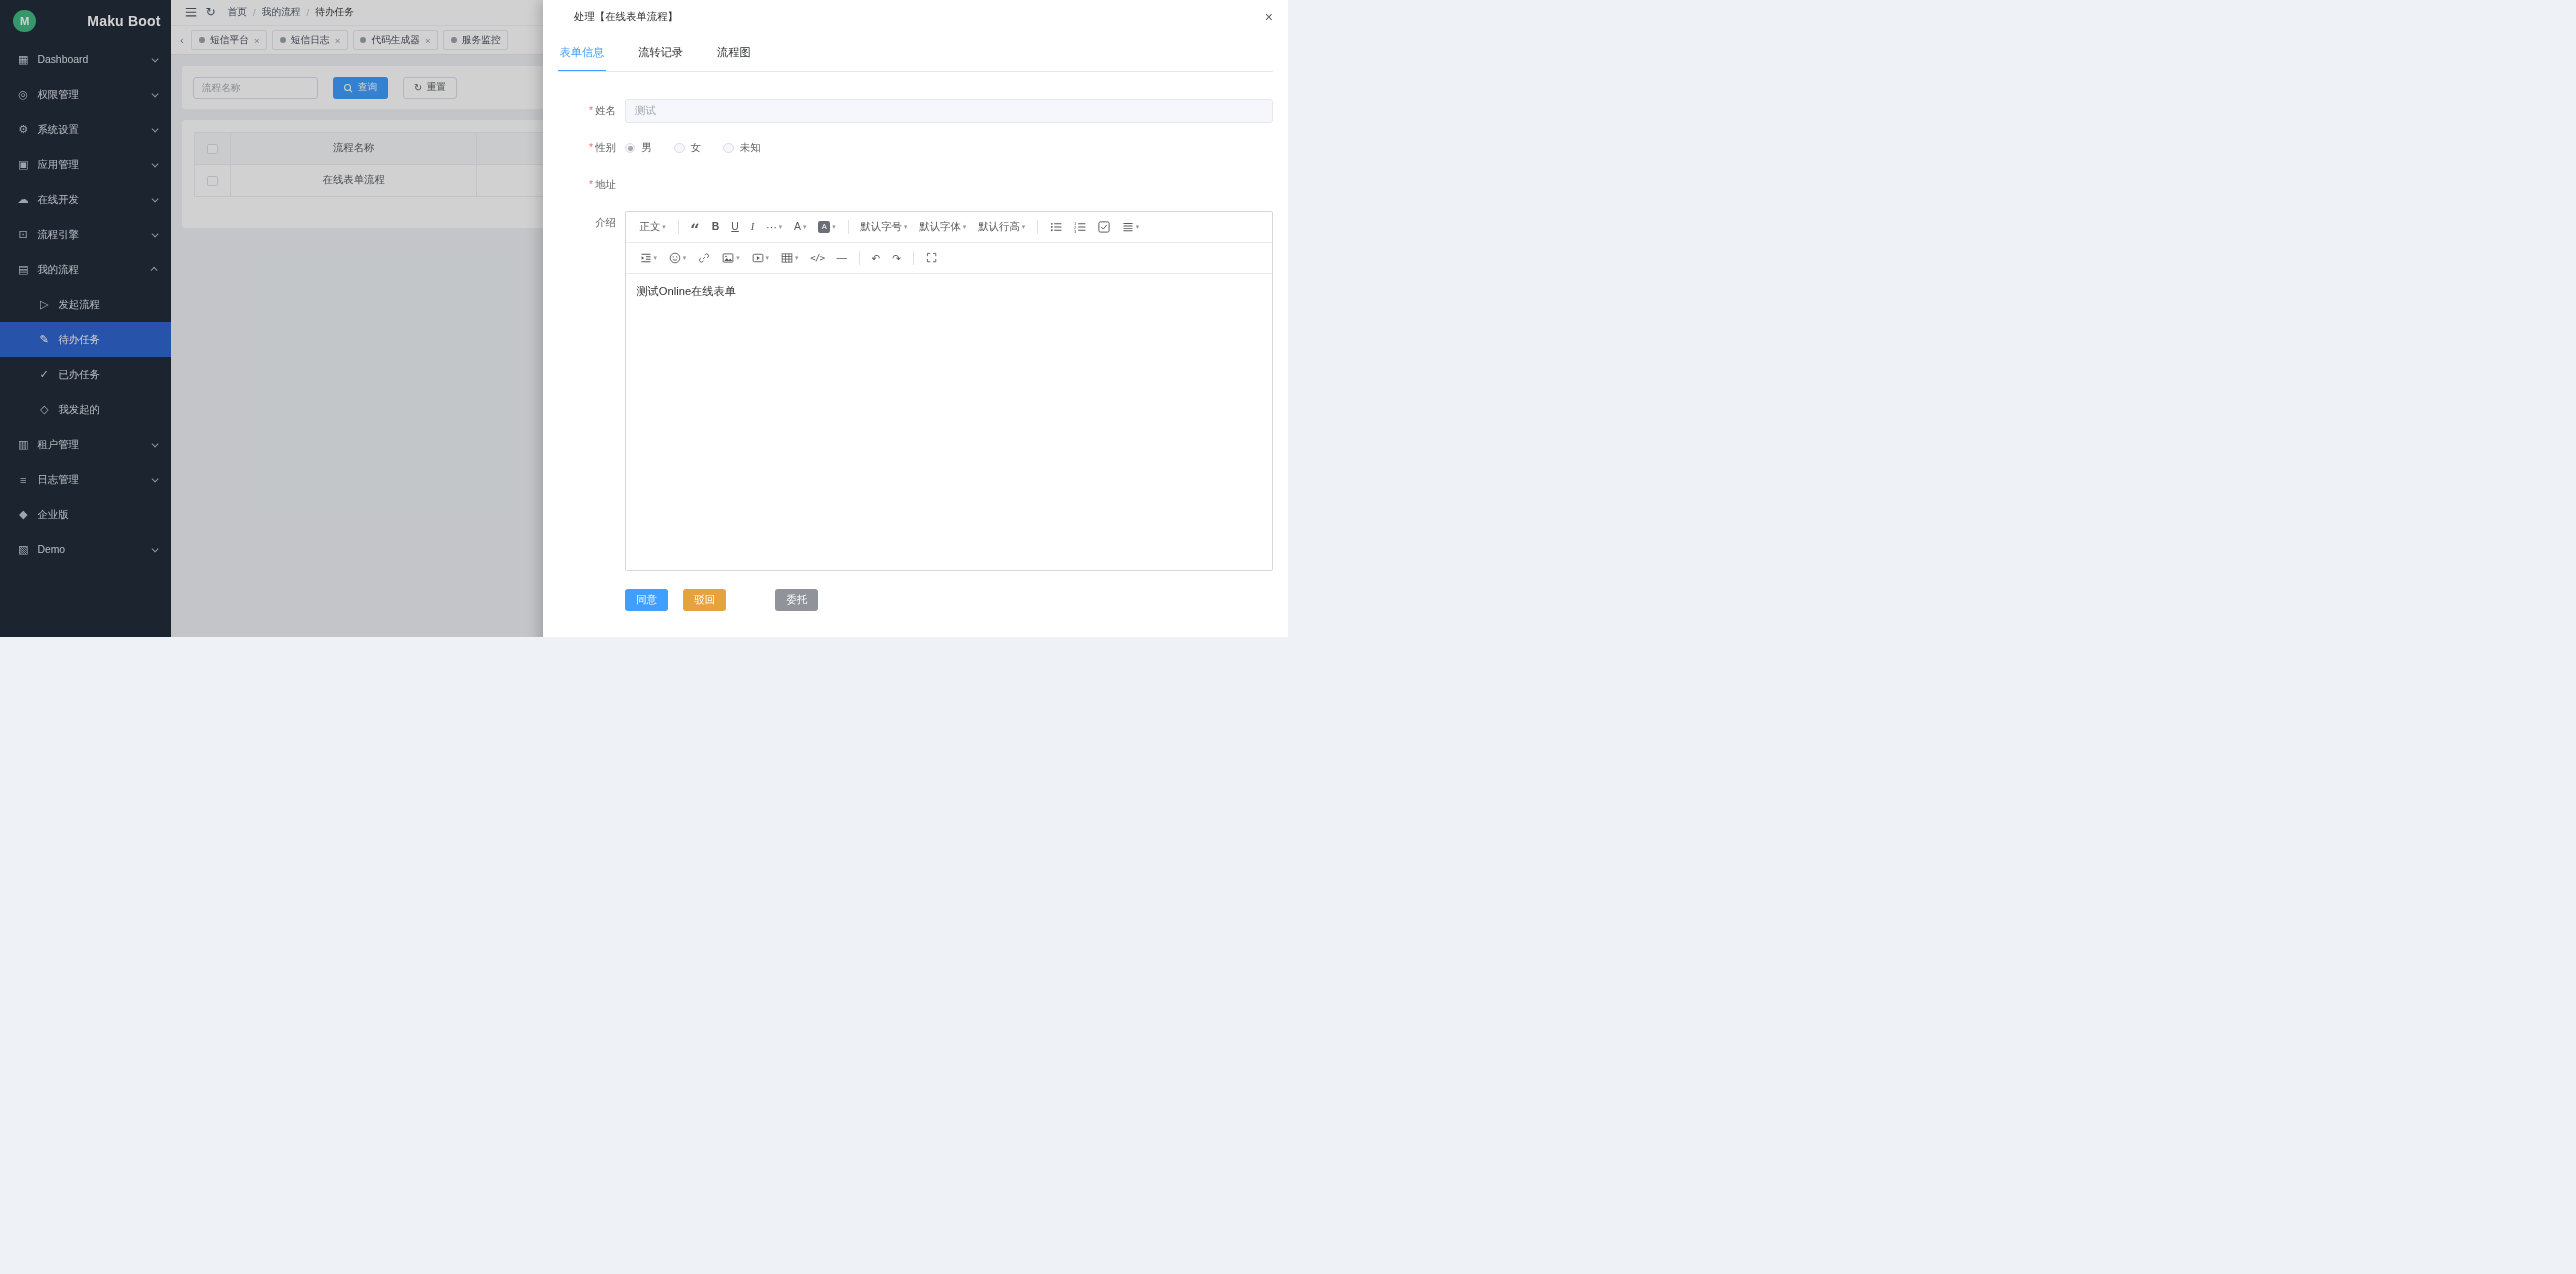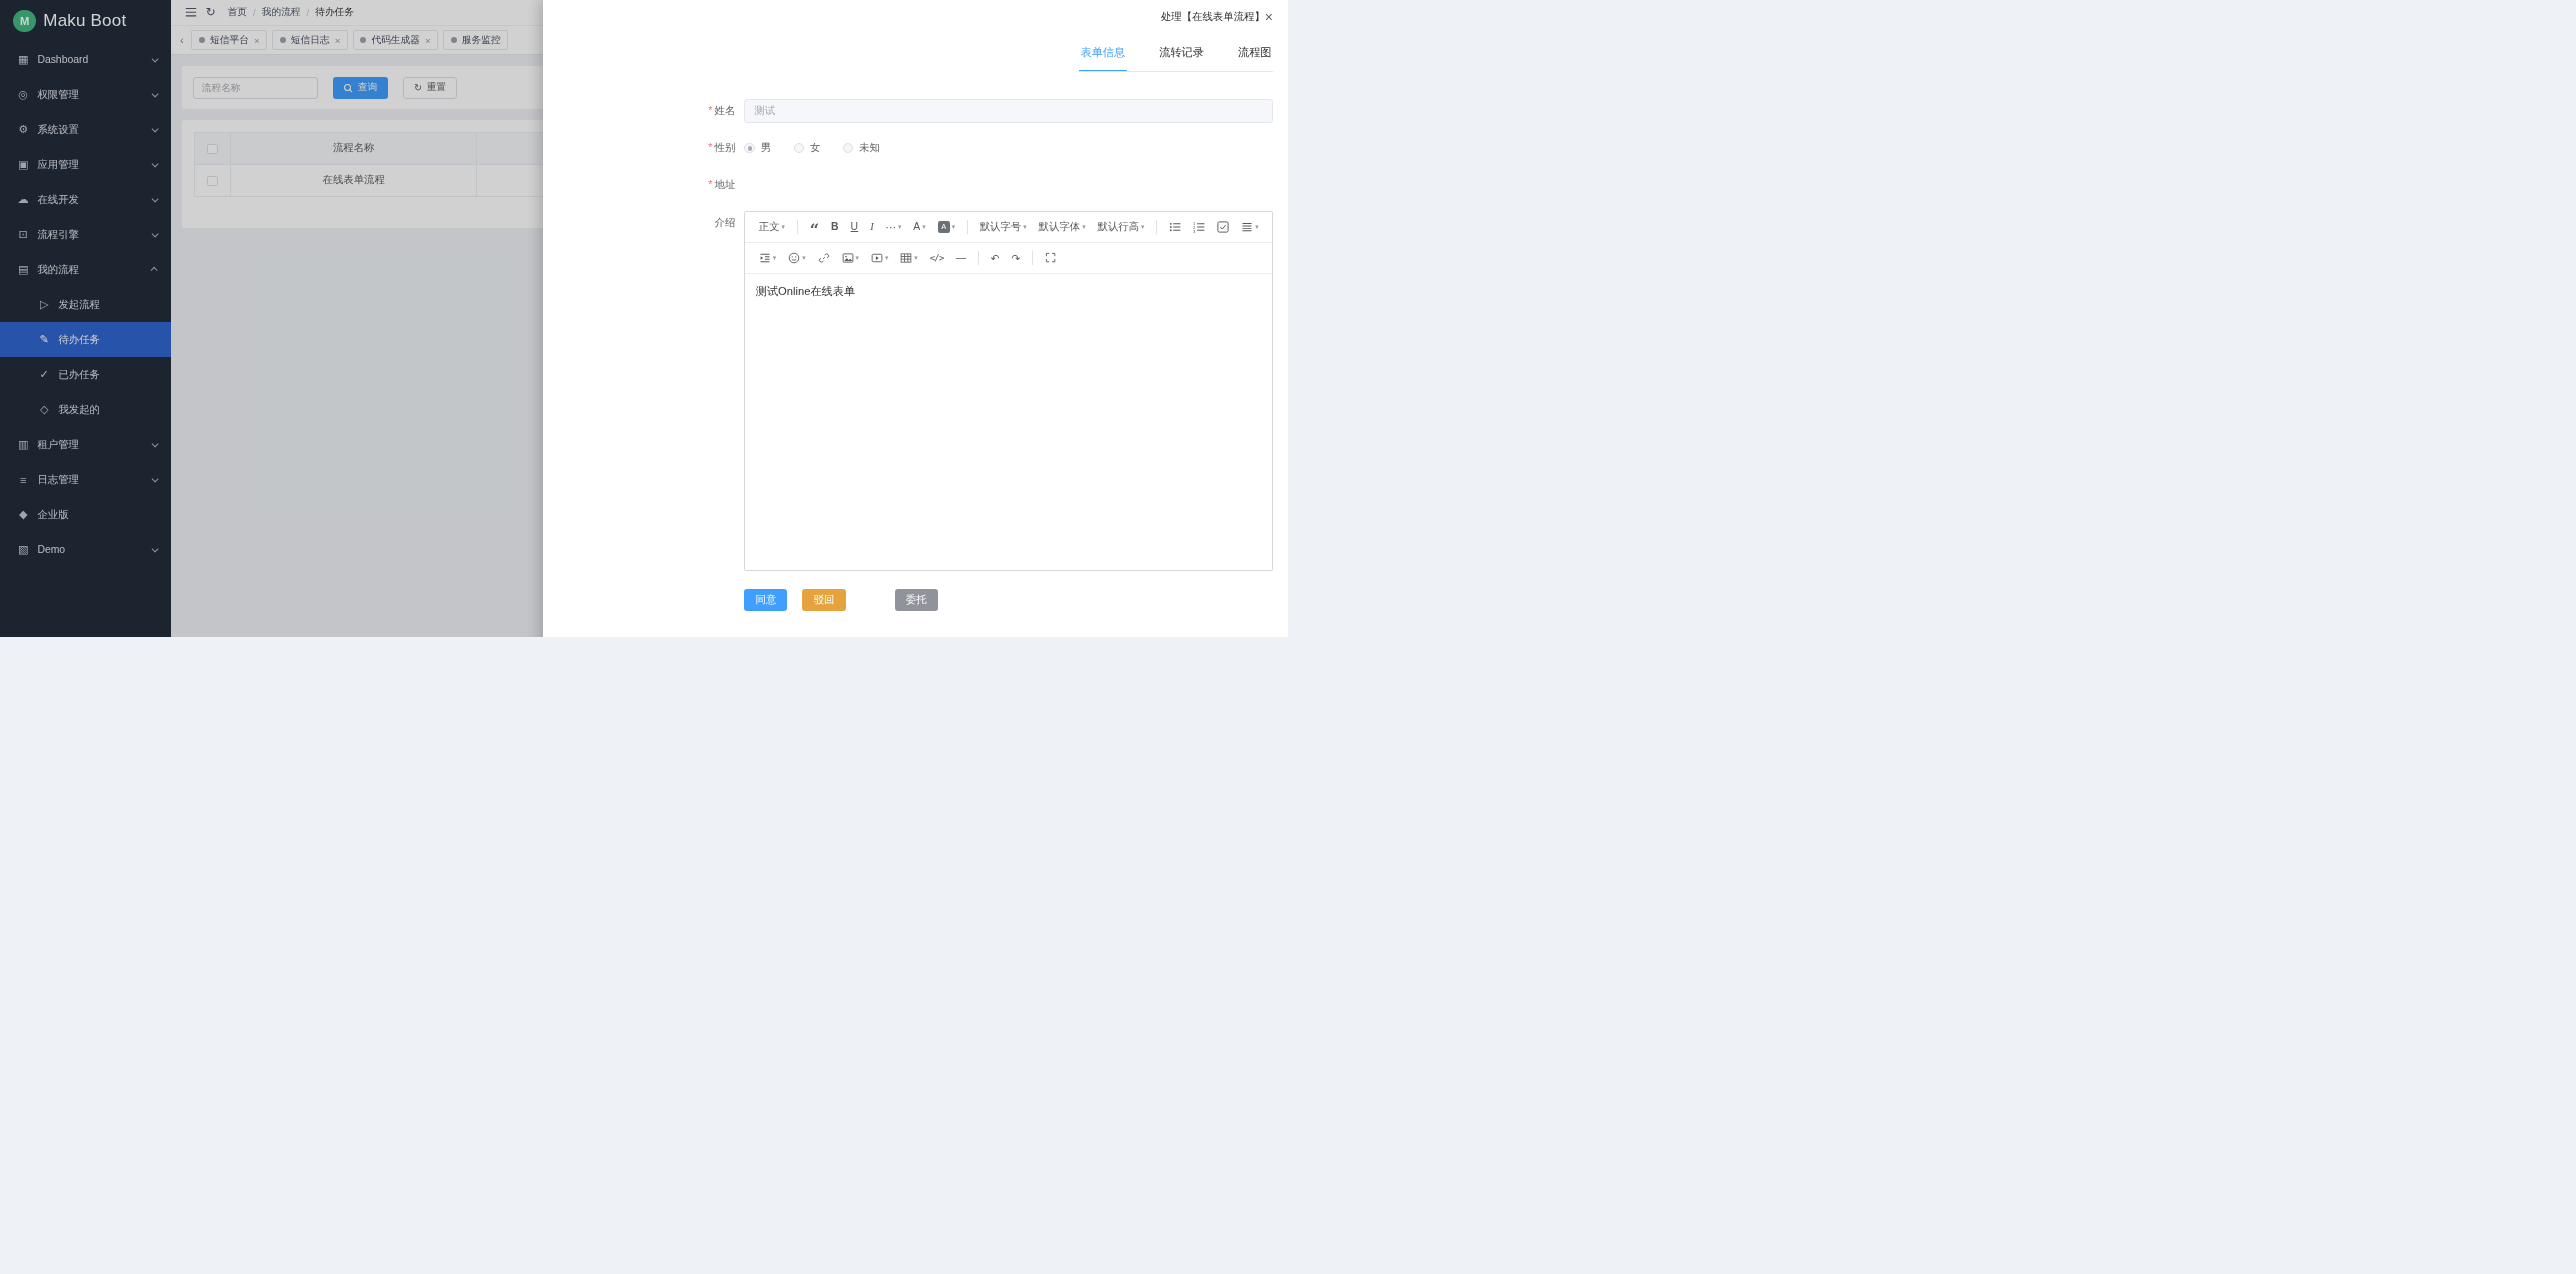--- a/index.html
+++ b/index.html
@@ -15,21 +15,21 @@
   body{
     font-family:"Liberation Sans","DejaVu Sans",sans-serif;
     font-size:10.4px;color:#303133;background:#eef1f5;position:relative;
   }
 
   
   .sidebar{position:absolute;left:0;top:0;bottom:0;width:171px;background:var(--sidebar-bg);z-index:1;}
   .logo{height:42px;display:flex;align-items:center;padding-left:13.4px;}
   .logo-badge{width:22.4px;height:22.4px;border-radius:50%;background:var(--logo-green);color:#fff;
     display:flex;align-items:center;justify-content:center;font-weight:bold;font-size:11.2px;margin-right:7.5px;}
-  .logo-text{color:#ffffff;font-size:17px;font-weight:400;letter-spacing:0.2px;}
+  .logo-text{color:#ffffff;font-size:14px;font-weight:700;letter-spacing:0.2px;margin-left:44px;}
   .menu{display:flex;flex-direction:column;}
   .menu-item{height:35px;display:flex;align-items:center;padding:0 13.4px 0 15px;color:#dfe3ea;cursor:pointer;}
   .menu-item .mi-icon{width:16.4px;font-size:11.2px;margin-right:6px;color:#c3cad4;flex:none;text-align:center;}
   .menu-item .mi-label{font-size:10.4px;white-space:nowrap;}
   .menu-item .chev{margin-left:auto;opacity:.75;}
   .menu-item.sub{padding-left:36px;}
   .menu-item.active{background:var(--sidebar-active);color:#fff;}
   .menu-item.active .mi-icon{color:#fff;}
   .chev{display:inline-block;width:5.2px;height:5.2px;border-right:1px solid currentColor;border-bottom:1px solid currentColor;}
   .chev.down{transform:rotate(45deg) translateY(-0.7px);}
@@ -68,21 +68,21 @@
   .table-card table{width:100%;border-collapse:collapse;border:0.7px solid #ebeef5;}
   .table-card th,.table-card td{border:0.7px solid #ebeef5;height:32px;text-align:center;font-size:10.4px;color:#606266;}
   .table-card th{background:#f7f8fa;font-weight:500;}
   .col-check{width:36px;}
   .col-name{width:246px;}
   .checkbox{display:inline-block;width:10.4px;height:10.4px;border:0.7px solid #dcdfe6;border-radius:1.5px;background:#fff;vertical-align:middle;cursor:pointer;}
 
   
   .mask{position:absolute;inset:0;background:rgba(0,0,0,0.18);z-index:40;}
   .drawer{position:absolute;top:0;right:0;width:745px;height:753px;background:#fff;z-index:50;
-    box-shadow:-4.5px 0 12px rgba(0,0,0,0.18);display:flex;flex-direction:column;align-items:flex-end;}
+    box-shadow:-4.5px 0 12px rgba(0,0,0,0.18);display:flex;flex-direction:column;}
   .drawer-header{height:33px;display:flex;align-items:center;padding:0 15px 0 31px;flex:none;}
   .drawer-title{font-size:10.4px;color:#303133;}
   .drawer-close{margin-left:auto;font-size:14px;color:#606266;cursor:pointer;line-height:1;}
   .drawer-tabs{display:flex;gap:31px;margin:0 15px;border-bottom:0.7px solid #e4e7ed;flex:none;}
   .dtab{padding:12px 1.5px 10.4px;font-size:11.2px;color:#303133;cursor:pointer;}
   .dtab.active{color:var(--primary);border-bottom:1.5px solid var(--primary);margin-bottom:-0.7px;}
 
   .drawer-body{padding:27px 0 0 0;flex:1;overflow:hidden;}
   .form-row{display:flex;align-items:center;margin-bottom:13.4px;padding-right:15px;}
   .form-row.top{align-items:flex-start;}

